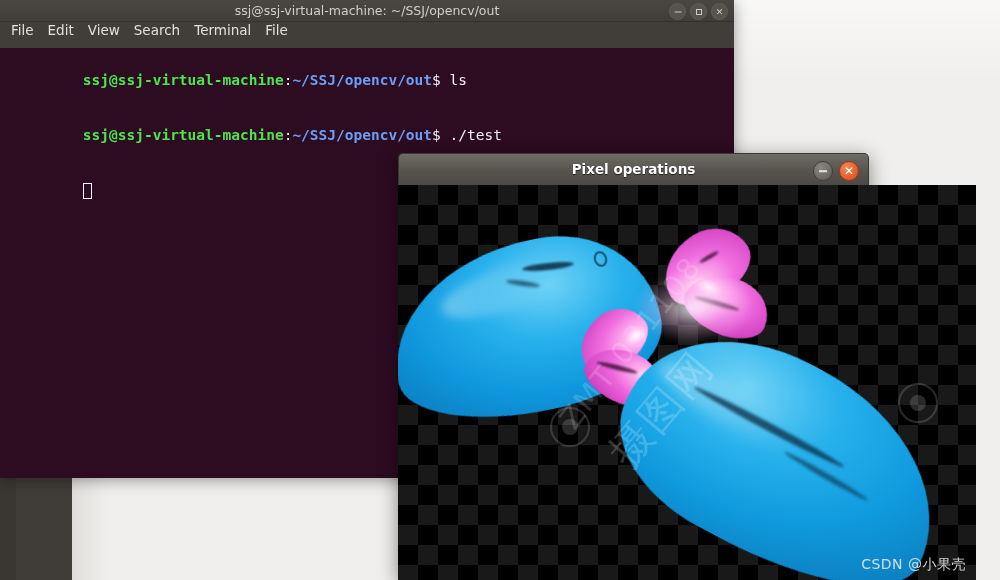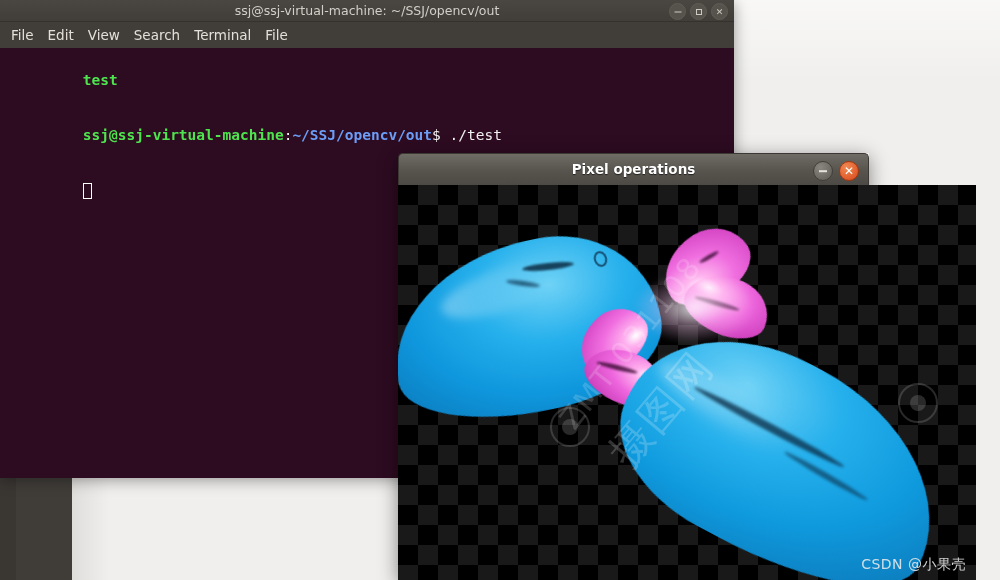--- a/index.html
+++ b/index.html
@@ -114,21 +114,21 @@
   }
   .tbtn .dash {
     width: 7px; height: 1px;
     background: #cfcbc4;
   }
 
   .term-menubar {
     height: 26px;
     background: #413e39;
     display: flex;
-    align-items: center;
+    align-items: flex-start;
     padding-left: 11px;
     gap: 14px;
   }
   .menu-item {
     color: #e3dfd9;
     font-size: 13.5px;
     font-family: "DejaVu Sans", sans-serif;
     cursor: default;
   }
 
@@ -441,24 +441,24 @@
       <div class="menu-item">File</div>
       <div class="menu-item">Edit</div>
       <div class="menu-item">View</div>
       <div class="menu-item">Search</div>
       <div class="menu-item">Terminal</div>
       <div class="menu-item">File</div>
     </div>
 
     <div class="term-body">
 
-
       <div class="term-line">
-        <span class="c-green">test</span>
+        <span class="c-green">ssj@ssj-virtual-machine</span><span class="c-white">:</span><span class="c-blue">~/SSJ/opencv/out</span><span class="c-white">$ ls</span>
       </div>
+
 
       <div class="term-line">
         <span class="c-green">ssj@ssj-virtual-machine</span><span class="c-white">:</span><span class="c-blue">~/SSJ/opencv/out</span><span class="c-white">$ ./test</span>
       </div>
 
       <div class="term-line">
         <span class="cursor"></span>
       </div>
 
     </div>

